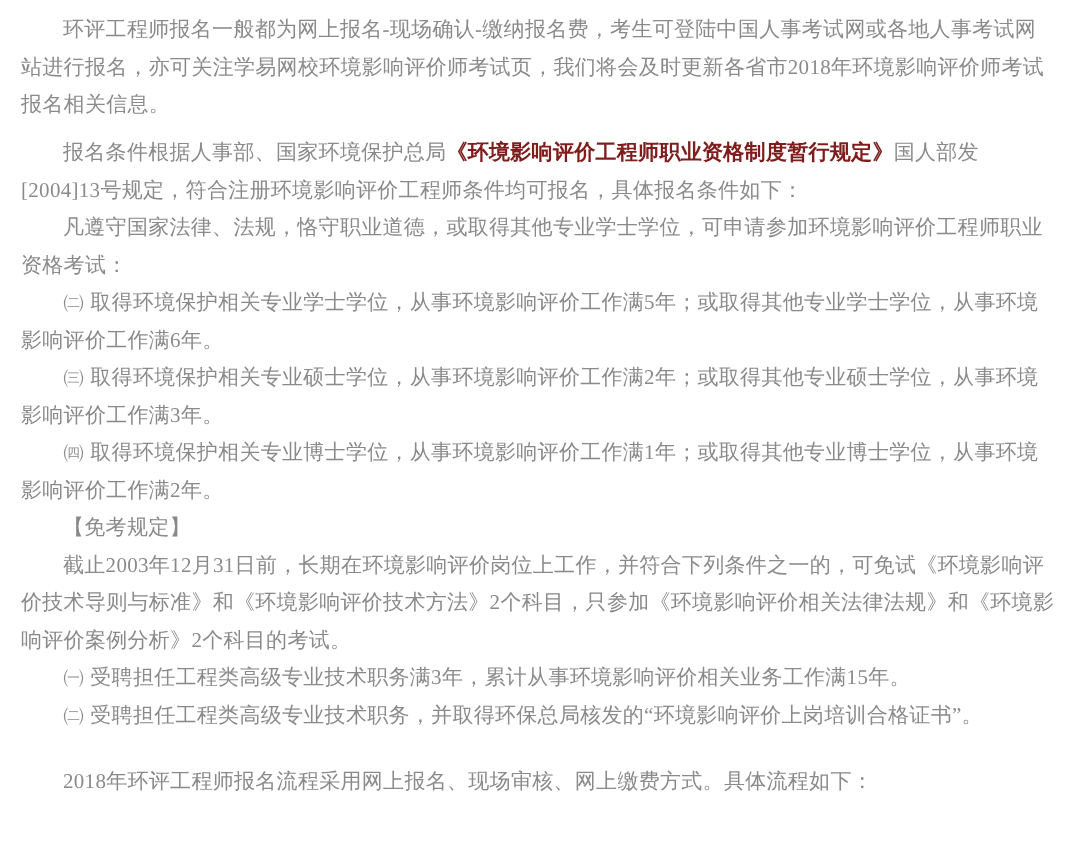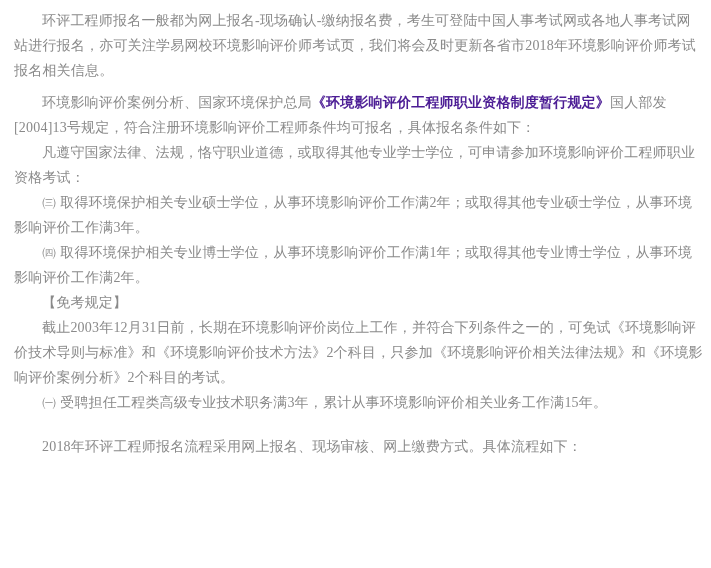--- a/index.html
+++ b/index.html
@@ -23,48 +23,50 @@
   }
   .page p {
     margin: 0;
     text-indent: 2em;
   }
   p.intro-para {
     margin-bottom: 7px;
   }
   .regulation-bold {
     font-weight: bold;
-    color: #4c1d95;
+    color: #7f1d1d;
   }
   .item-marker {
     margin-right: 4px;
   }
   p.closing-para {
     margin-top: 19px;
   }
 </style>
 </head>
 <body>
 
 <div class="page">
 
   <p class="intro-para">环评工程师报名一般都为网上报名-现场确认-缴纳报名费，考生可登陆中国人事考试网或各地人事考试网站进行报名，亦可关注学易网校环境影响评价师考试页，我们将会及时更新各省市2018年环境影响评价师考试报名相关信息。</p>
 
-  <p><span>环境影响评价案例分析、国家环境保护总局</span><span class="regulation-bold">《环境影响评价工程师职业资格制度暂行规定》</span><span>国人部发[2004]13号规定，符合注册环境影响评价工程师条件均可报名，具体报名条件如下：</span></p>
+  <p><span>报名条件根据人事部、国家环境保护总局</span><span class="regulation-bold">《环境影响评价工程师职业资格制度暂行规定》</span><span>国人部发[2004]13号规定，符合注册环境影响评价工程师条件均可报名，具体报名条件如下：</span></p>
 
   <p>凡遵守国家法律、法规，恪守职业道德，或取得其他专业学士学位，可申请参加环境影响评价工程师职业资格考试：</p>
 
 
+  <p><span class="item-marker">㈡</span><span>取得环境保护相关专业学士学位，从事环境影响评价工作满5年；或取得其他专业学士学位，从事环境影响评价工作满6年。</span></p>
 
   <p><span class="item-marker">㈢</span><span>取得环境保护相关专业硕士学位，从事环境影响评价工作满2年；或取得其他专业硕士学位，从事环境影响评价工作满3年。</span></p>
 
   <p><span class="item-marker">㈣</span><span>取得环境保护相关专业博士学位，从事环境影响评价工作满1年；或取得其他专业博士学位，从事环境影响评价工作满2年。</span></p>
 
   <p>【免考规定】</p>
 
   <p>截止2003年12月31日前，长期在环境影响评价岗位上工作，并符合下列条件之一的，可免试《环境影响评价技术导则与标准》和《环境影响评价技术方法》2个科目，只参加《环境影响评价相关法律法规》和《环境影响评价案例分析》2个科目的考试。</p>
 
   <p><span class="item-marker">㈠</span><span>受聘担任工程类高级专业技术职务满3年，累计从事环境影响评价相关业务工作满15年。</span></p>
 
+  <p><span class="item-marker">㈡</span><span>受聘担任工程类高级专业技术职务，并取得环保总局核发的“环境影响评价上岗培训合格证书”。</span></p>
 
   <p class="closing-para">2018年环评工程师报名流程采用网上报名、现场审核、网上缴费方式。具体流程如下：</p>
 
 </div>
 
 </body></html>

